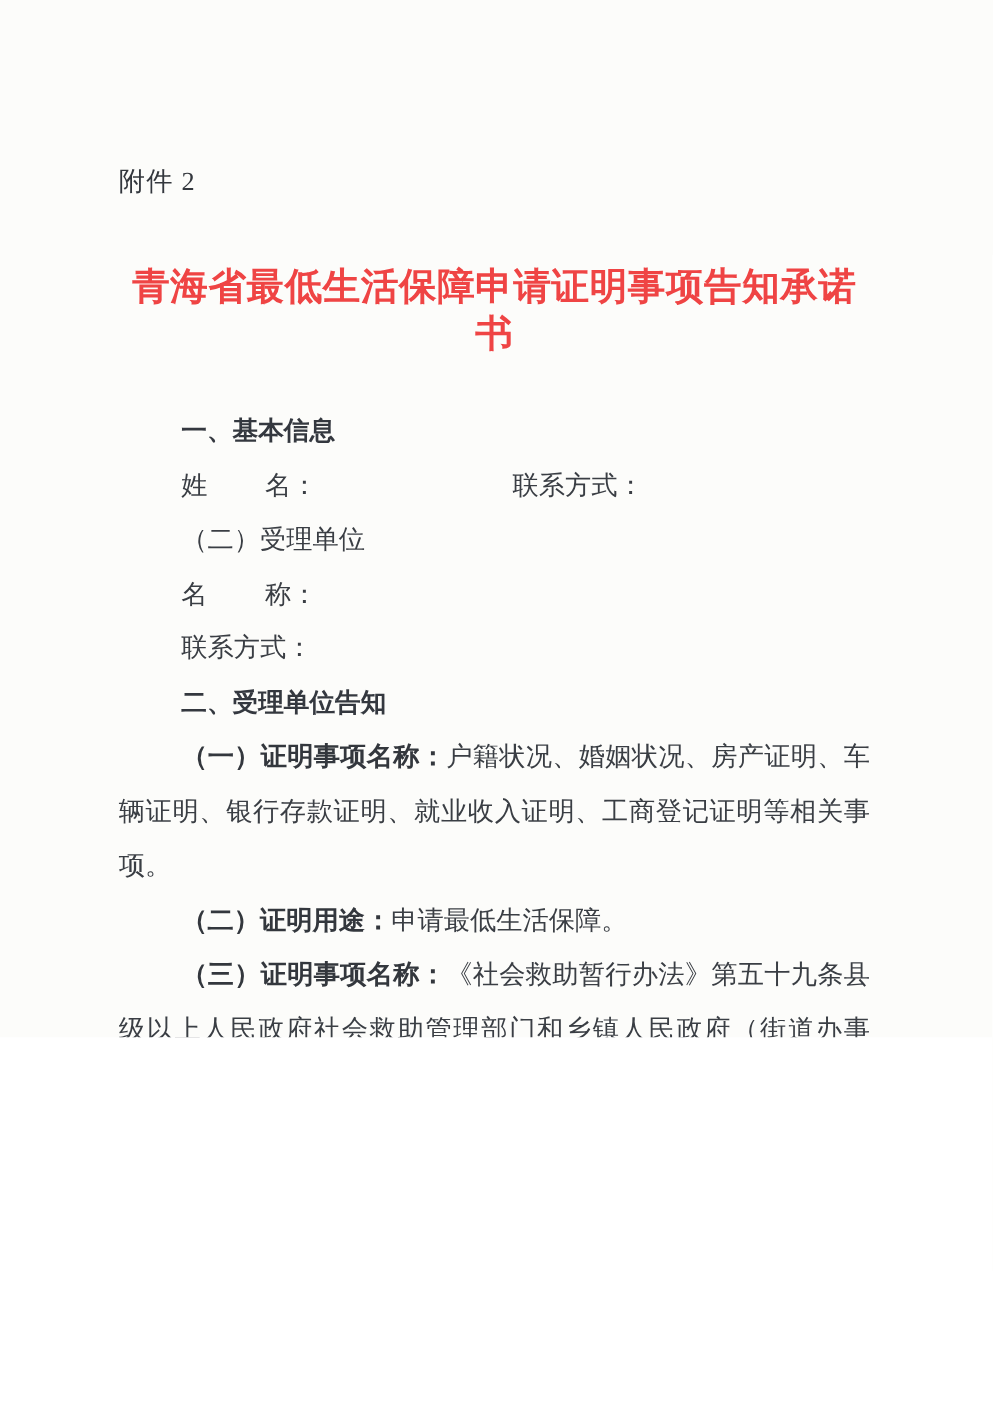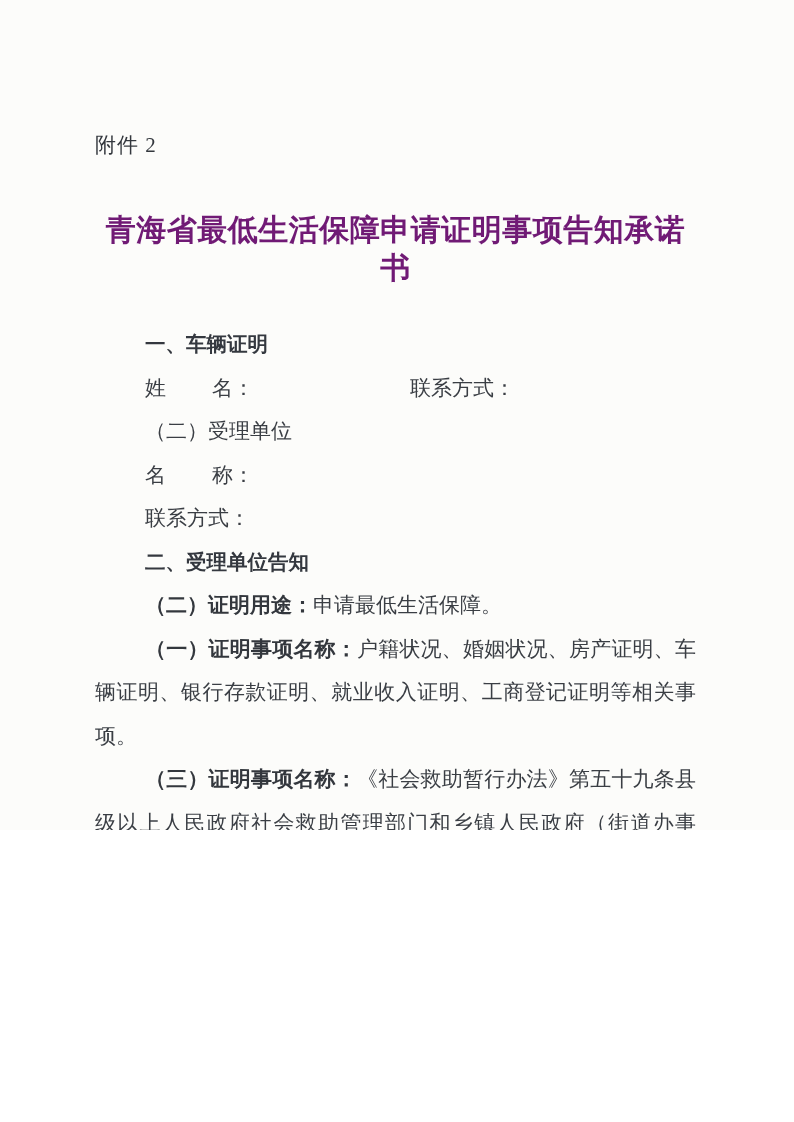--- a/index.html
+++ b/index.html
@@ -28,21 +28,21 @@
     line-height: 28px;
     color: #33373d;
     letter-spacing: 1px;
   }
   .title {
     margin: 52px 0 16px 0;
     text-align: center;
     font-size: 30px;
     line-height: 38px;
     font-weight: 700;
-    color: #701a75;
+    color: #ef4444;
     font-family: "DejaVu Serif", serif;
     letter-spacing: 0.5px;
   }
   .body {
     margin-top: 36px;
     font-size: 21px;
     line-height: 43.5px;
     text-justify: inter-character;
   }
   .h2 {
@@ -99,44 +99,44 @@
 
 <div class="page">
   <div class="content">
 
     <div class="attachment">附件 2</div>
 
     <h1 class="title">青海省最低生活保障申请证明事项告知承诺书</h1>
 
     <div class="body">
 
-      <div class="h2">一、车辆证明</div>
+      <div class="h2">一、基本信息</div>
 
 
       <div class="field-row">
         <div class="fcol1"><span class="jlabel">姓名</span><span>：</span></div>
         <div class="fcol2">联系方式：</div>
       </div>
 
 
       <div class="h3">（二）受理单位</div>
 
       <div class="field-row">
         <div class="fcol1"><span class="jlabel">名称</span><span>：</span></div>
       </div>
 
       <div class="field-row">
         <div class="fcol1">联系方式：</div>
       </div>
 
       <div class="h2">二、受理单位告知</div>
 
+      <p class="para"><span class="plabel">（一）证明事项名称：</span><span>户籍状况、婚姻状况、房产证明、车辆证明、银行存款证明、就业收入证明、工商登记证明等相关事项。</span></p>
+
       <p class="para"><span class="plabel">（二）证明用途：</span><span>申请最低生活保障。</span></p>
-
-      <p class="para"><span class="plabel">（一）证明事项名称：</span><span>户籍状况、婚姻状况、房产证明、车辆证明、银行存款证明、就业收入证明、工商登记证明等相关事项。</span></p>
 
       <p class="para"><span class="plabel">（三）证明事项名称：</span><span>《社会救助暂行办法》第五十九条县级以上人民政府社会救助管理部门和乡镇人民政府（街道办事处）在履行社会救助职责过程中，可以查阅、记录、复制与社会救助事项有关的资料，询问与社会救助事项有关的单位、个人，要求其对相关情况作出说明，提供相关证明材料。有关单</span></p>
 
     </div>
   </div>
 
   <div class="pagenum">— 23 —</div>
 </div>
 
 </body></html>

